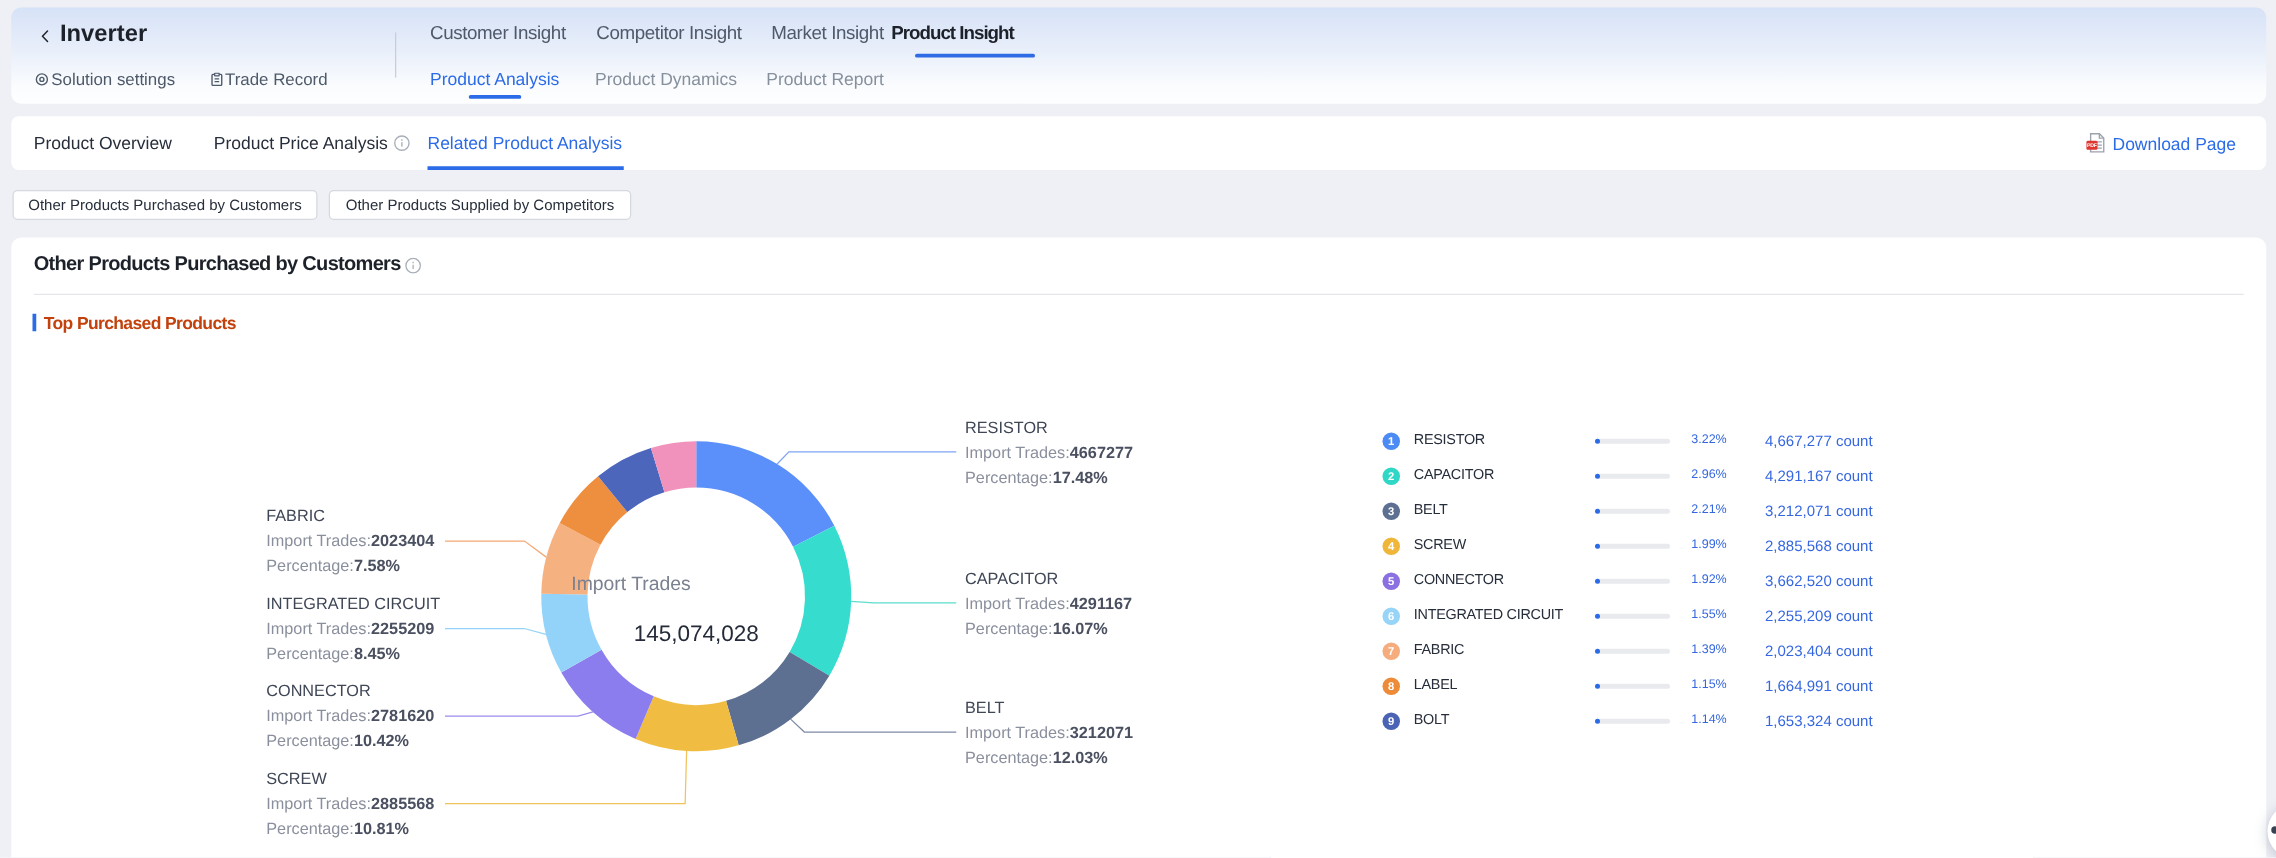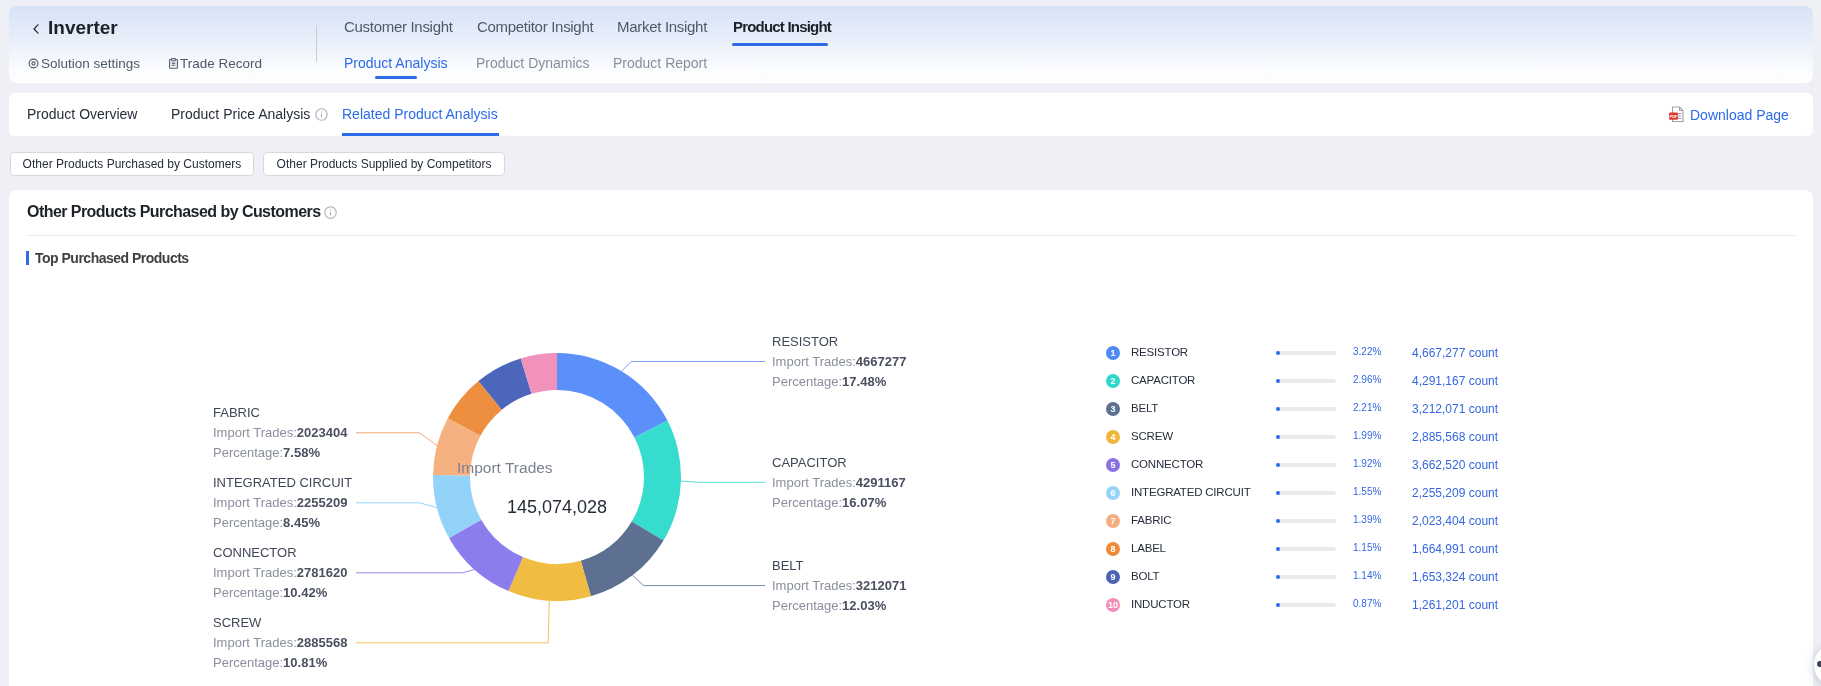--- a/index.html
+++ b/index.html
@@ -30,21 +30,21 @@
 
 
 .fbtn { top:152px; height:24px; background:#fff; border:1px solid #D5D8DF; border-radius:4px;
   font-size:12px; color:#272E3B; line-height:22px; text-align:center; }
 
 
 #card { left:9px; top:190px; width:1804px; height:496px; border-radius:8px 8px 0 0; background:#fff; }
 #card-h { left:27px; top:203px; font-size:16px; letter-spacing:-0.55px; font-weight:700; color:#1D2129; }
 #card-divider { left:27px; top:235px; width:1768px; height:1px; background:#E5E6EB; }
 #sec-bar { left:26px; top:251px; width:3px; height:14px; background:#2B6BE8; }
-#sec-title { left:35px; top:250px; font-size:14px; letter-spacing:-0.5px; font-weight:700; color:#404040;text-align:right; }
+#sec-title { left:35px; top:250px; font-size:14px; letter-spacing:-0.5px; font-weight:700; color:#c2410c;text-align:right; }
 
 
 .dlabel { position:absolute; width:220px; }
 .dlabel .nm { font-size:13px; color:#3F4656; margin-bottom:5px; }
 .dlabel .ln { font-size:13px; color:#8A8F9D; margin-bottom:5px; }
 .dlabel .ln b { color:#4A5060; font-weight:700;margin-top:12px; }
 #center-t1 { left:457px; top:459px; width:200px; text-align:left; font-size:15.5px; color:#7B8190; }
 #center-t2 { left:447px; top:497px; width:220px; text-align:center; font-size:18px; color:#252B38; }
 
 
@@ -76,21 +76,21 @@
   <svg class="abs" style="left:168px; top:58px" width="11" height="11" viewBox="0 0 15 15">
       <rect x="2.2" y="2" width="10.6" height="12" rx="1" fill="none" stroke="#4E5969" stroke-width="1.5"></rect>
       <rect x="5" y="0.7" width="5" height="3" rx="0.7" fill="#EAF0F9" stroke="#4E5969" stroke-width="1.4"></rect>
       <path d="M5 7 h5 M5 10 h5" stroke="#4E5969" stroke-width="1.4"></path>
     </svg>
   <div class="abs hdr-link" style="left:180px">Trade Record</div>
   <div class="abs" id="hdr-div"></div>
   <div class="abs tab1" style="left:344px">Customer Insight</div>
   <div class="abs tab1" style="left:477px">Competitor Insight</div>
   <div class="abs tab1" style="left:617px">Market Insight</div>
-  <div class="abs tab1 on" style="left:733px">Product Insight</div>
+  <div class="abs tab1 on" style="left:713px">Product Insight</div>
   <div class="abs" id="tab1-underline"></div>
   <div class="abs tab2 on" style="left:344px">Product Analysis</div>
   <div class="abs tab2" style="left:476px">Product Dynamics</div>
   <div class="abs tab2" style="left:613px">Product Report</div>
   <div class="abs" id="tab2-underline"></div>
 
   <div class="abs" id="bar2"></div>
   <div class="abs nav2" style="left:27px">Product Overview</div>
   <div class="abs nav2" style="left:171px">Product Price Analysis</div>
   <svg class="abs" style="left:315px; top:108px" width="13" height="13" viewBox="0 0 13 13">
@@ -260,23 +260,14 @@
     </div>
   <div class="row" style="top:563px">
       <div class="badge" style="background:#4A63B5">9</div>
       <div class="rname">BOLT</div>
       <div class="rtrack">
         <div class="rfill" style="width:4px"></div>
       </div>
       <div class="rpct">1.14%</div>
       <div class="rcnt">1,653,324 count</div>
     </div>
-  <div class="row" style="top:591px">
-      <div class="badge" style="background:#F18FB9">10</div>
-      <div class="rname">INDUCTOR</div>
-      <div class="rtrack">
-        <div class="rfill" style="width:4px"></div>
-      </div>
-      <div class="rpct">0.87%</div>
-      <div class="rcnt">1,261,201 count</div>
-    </div>
 
 </div>
 
 </body></html>

